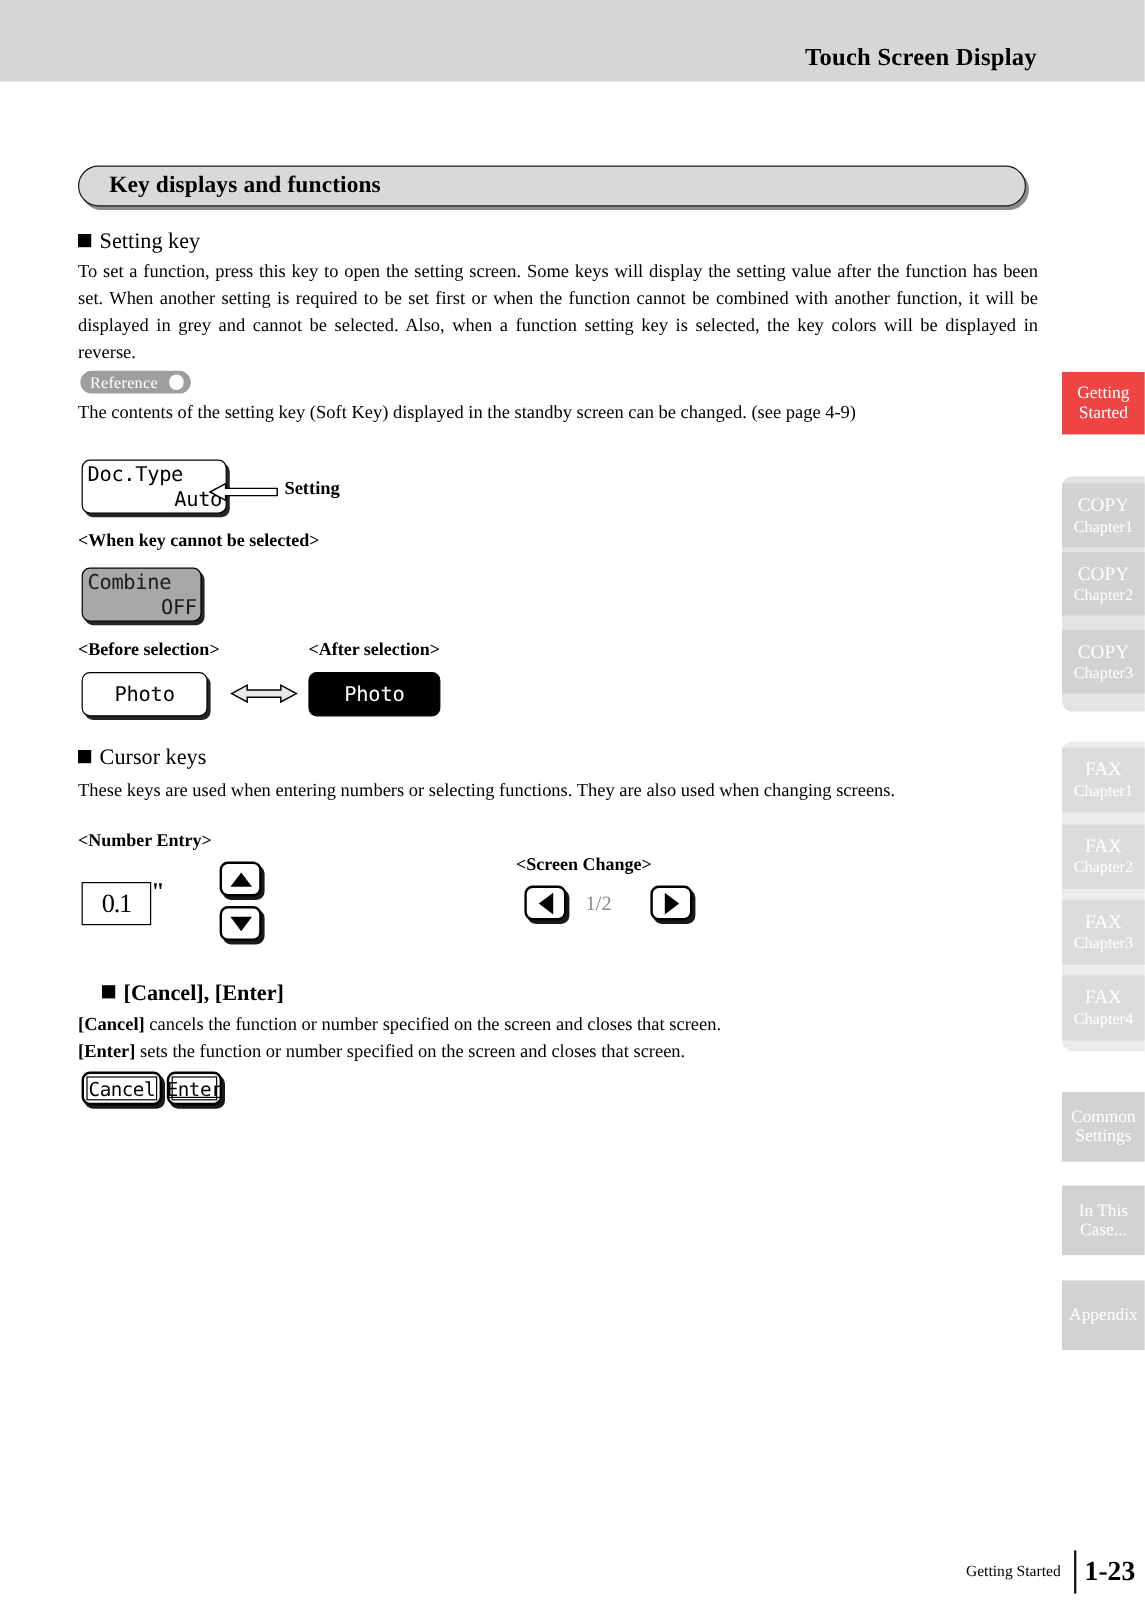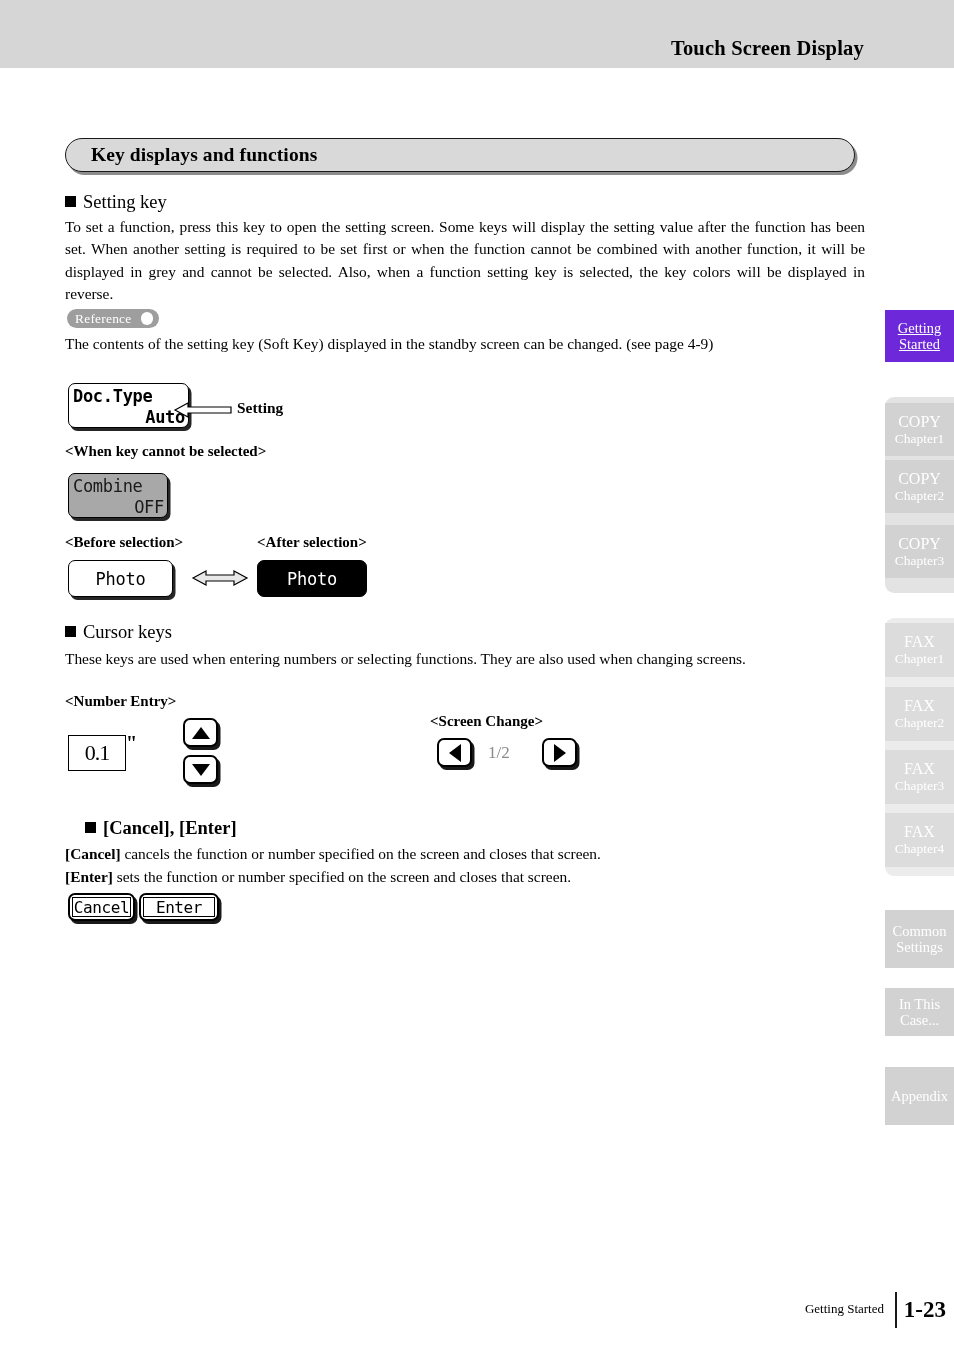--- a/index.html
+++ b/index.html
@@ -249,21 +249,21 @@
     flex-direction: column;
     align-items: center;
     justify-content: center;
     color: #ffffff;
     font-family: "Liberation Serif", "DejaVu Serif", serif;
     line-height: 1.12;
   }
   .tab .t1 { font-size: 16px; }
   .tab .t2 { font-size: 13.5px; }
   .tab.one-line .t1 { font-size: 14.5px; }
-  .tab.active { background: #6d28d9; text-decoration: underline; }
+  .tab.active { background: #ef4444; }
   .tab.active .t1, .tab.active .t2 { font-size: 14.5px; }
 
   
   .footer-label {
     position: absolute;
     right: 70px; bottom: 33px;
     font-size: 13px;
     white-space: nowrap;
   }
   .footer-rule {
@@ -296,21 +296,21 @@
   </div>
 
   <div class="para" style="left:0; top:216px; width:800px;">To set a function, press this key to open the setting screen. Some keys will display the setting value after the function has been set. When another setting is required to be set first or when the function cannot be combined with another function, it will be displayed in grey and cannot be selected. Also, when a function setting key is selected, the key colors will be displayed in reverse.</div>
 
   <div class="ref-badge">
     <span class="txt">Reference</span>
     <span class="dot"></span>
   </div>
   <div class="line" style="left:0; top:333px;">The contents of the setting key (Soft Key) displayed in the standby screen can be changed. (see page 4-9)</div>
 
-  <div class="key" style="left:3px; top:383px; width:121px; height:45px;font-weight:bold;">
+  <div class="key" style="left:3px; top:383px; width:121px; height:45px;">
     <span class="l1">Doc.Type</span>
     <span class="l2">Auto</span>
   </div>
 
   <svg class="harrow" style="left:108px; top:400px;" width="60" height="20" viewBox="0 0 60 20">
     <polygon points="2,10 15,3 15,7 58,7 58,13 15,13 15,17" fill="#ffffff" stroke="#000000" stroke-width="1.2"></polygon>
   </svg>
   <div class="line" style="left:172px; top:397px; font-weight:bold;">Setting</div>
 
   <div class="caption" style="left:0; top:443px;">&lt;When key cannot be selected&gt;</div>
@@ -370,21 +370,21 @@
   <div class="line" style="left:0; top:843px;">
     <b>[Cancel]</b><span> cancels the function or number specified on the screen and closes that screen.</span>
   </div>
   <div class="line" style="left:0; top:866px;">
     <b>[Enter]</b><span> sets the function or number specified on the screen and closes that screen.</span>
   </div>
 
   <div class="dkey" style="left:3px; top:893px; width:67px; height:28px;">
     <div class="inner">Cancel</div>
   </div>
-  <div class="dkey" style="left:74px; top:893px; width:80px; height:28px;">
+  <div class="dkey" style="left:74px; top:893px; width:46px; height:28px;text-decoration:underline;">
     <div class="inner">Enter</div>
   </div>
 
 </div>
 
 <div class="tab-backing" style="left:885px; top:397px; width:69px; height:196px; background:#e3e3e3;"></div>
 <div class="tab-backing" style="left:885px; top:618px; width:69px; height:258px; background:#ececec;"></div>
 
 <div class="tab active" style="left:885px; top:310px; height:52px;">
   <span class="t1">Getting</span>
@@ -418,21 +418,21 @@
 </div>
 <div class="tab" style="left:885px; top:813px; height:54px; background:#dcdcdc;">
   <span class="t1">FAX</span>
   <span class="t2">Chapter4</span>
 </div>
 
 <div class="tab" style="left:885px; top:910px; height:58px; background:#d2d2d2;">
   <span class="t1" style="font-size:14.5px;">Common</span>
   <span class="t2" style="font-size:14.5px;">Settings</span>
 </div>
-<div class="tab" style="left:885px; top:988px; height:48px; background:#d2d2d2;">
+<div class="tab" style="left:885px; top:988px; height:58px; background:#d2d2d2;">
   <span class="t1" style="font-size:14.5px;">In This</span>
   <span class="t2" style="font-size:14.5px;">Case...</span>
 </div>
 <div class="tab one-line" style="left:885px; top:1067px; height:58px; background:#d2d2d2;">
   <span class="t1">Appendix</span>
 </div>
 
 <div class="footer-label">Getting Started</div>
 <div class="footer-rule"></div>
 <div class="footer-page">1-23</div>

